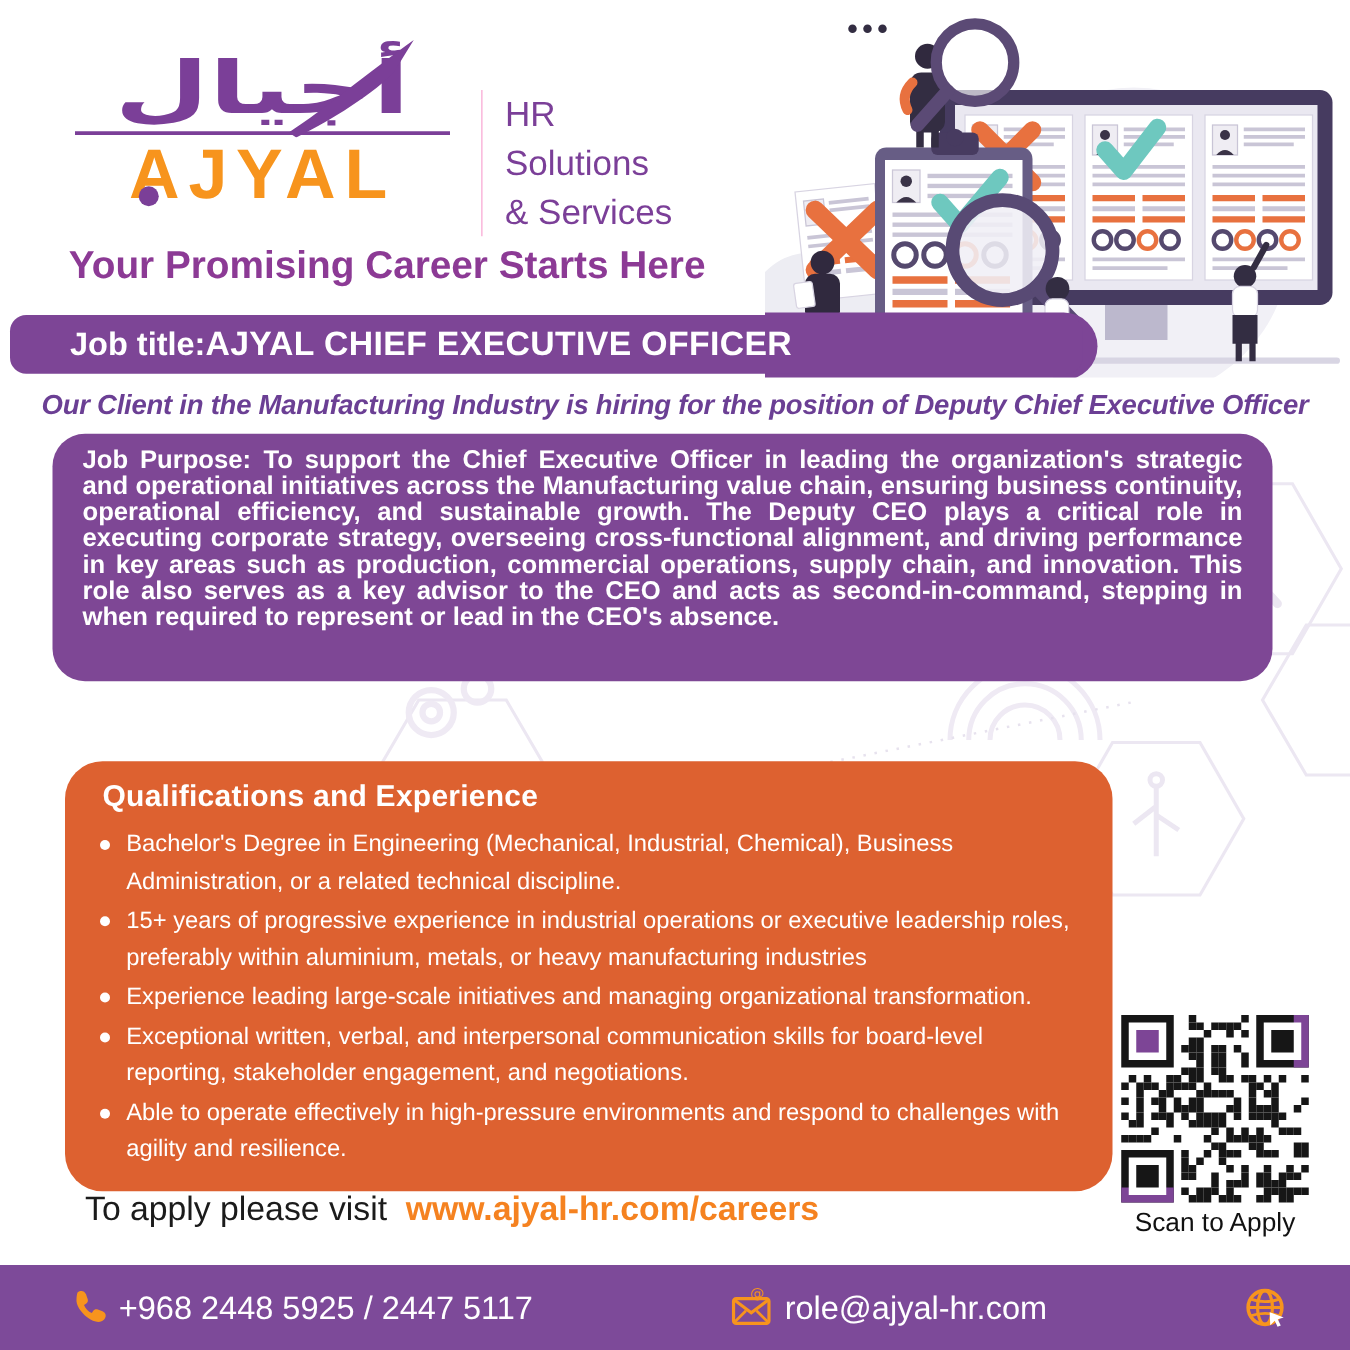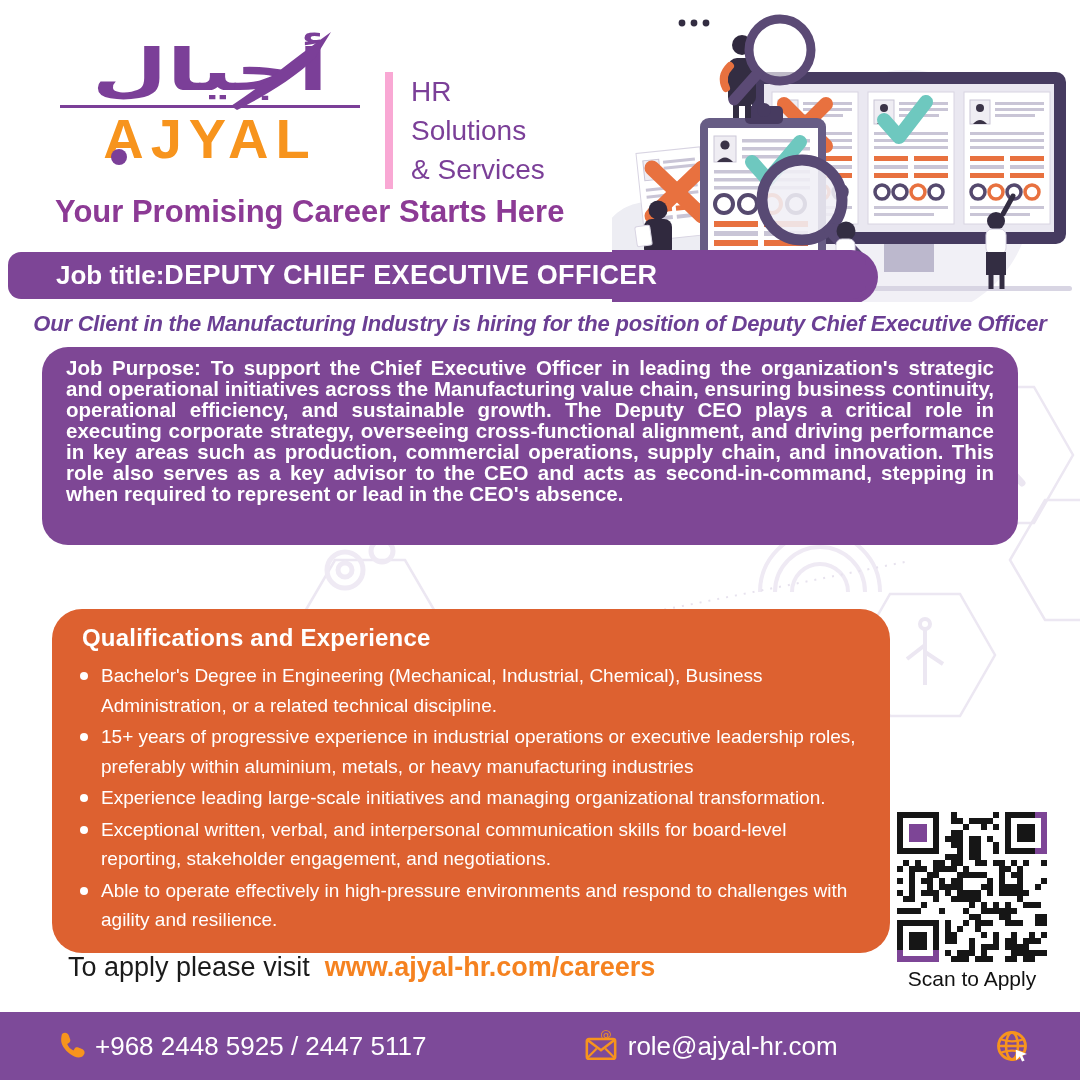--- a/index.html
+++ b/index.html
@@ -22,21 +22,21 @@
   .logo-rule{ width:300px; border-top:3px solid #7b3f98; margin:4px auto 0; }
   .logo-latin{
     position:relative; display:block; font-size:56px; font-weight:bold;
     color:#f7941d; letter-spacing:7px; line-height:1.05; margin-top:2px;
   }
   .logo-dot{ position:absolute; left:56px; bottom:4px; width:16px; height:16px;
     border-radius:50%; background:#7b3f98; }
   .logo-swoosh{ position:absolute; left:176px; top:-8px; }
   .logo-side{
     position:absolute; left:330px; top:32px; padding-left:18px;
-    border-left:8px solid #f9a8d4; color:#7b3f98; font-size:28px; line-height:39px;
+    border-left:1px solid #f9a8d4; color:#7b3f98; font-size:28px; line-height:39px;
     white-space:nowrap;
   }
   .tagline{
     position:absolute; left:55px; top:194px; z-index:3;
     font-size:31px; font-weight:bold; color:#8c3a95; white-space:nowrap;
   }
   
   #illu{ position:absolute; left:612px; top:0; z-index:1; }
   
   .banner{
@@ -362,21 +362,21 @@
     <div class="logo-side">
       <div>HR</div>
       <div>Solutions</div>
       <div>&amp; Services</div>
     </div>
   </div>
   <div class="tagline">Your Promising Career Starts Here</div>
 
   <div class="banner">
     <span class="prefix">Job title:</span>
-    <span class="title">DEPUTY CHIEF EXECUTIVE OFFICER</span>
+    <span class="title">AJYAL CHIEF EXECUTIVE OFFICER</span>
   </div>
 
   <div class="subtitle">Our Client in the Manufacturing Industry is hiring for the position of Deputy Chief Executive Officer</div>
 
   <div class="purpose">
     <span class="label">Job Purpose:</span><span>To support the Chief Executive Officer in leading the organization's strategic and operational initiatives across the Manufacturing value chain, ensuring business continuity, operational efficiency, and sustainable growth. The Deputy CEO plays a critical role in executing corporate strategy, overseeing cross-functional alignment, and driving performance in key areas such as production, commercial operations, supply chain, and innovation. This role also serves as a key advisor to the CEO and acts as second-in-command, stepping in when required to represent or lead in the CEO's absence.</span>
   </div>
 
   <div class="quals">
     <h2>Qualifications and Experience</h2>

